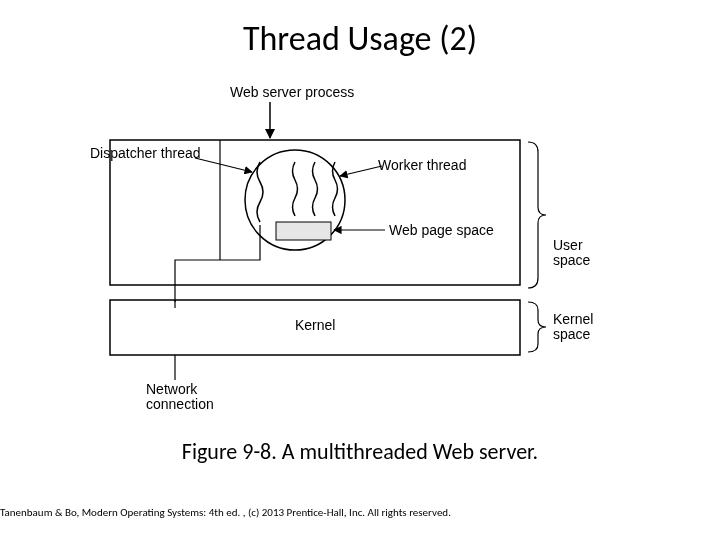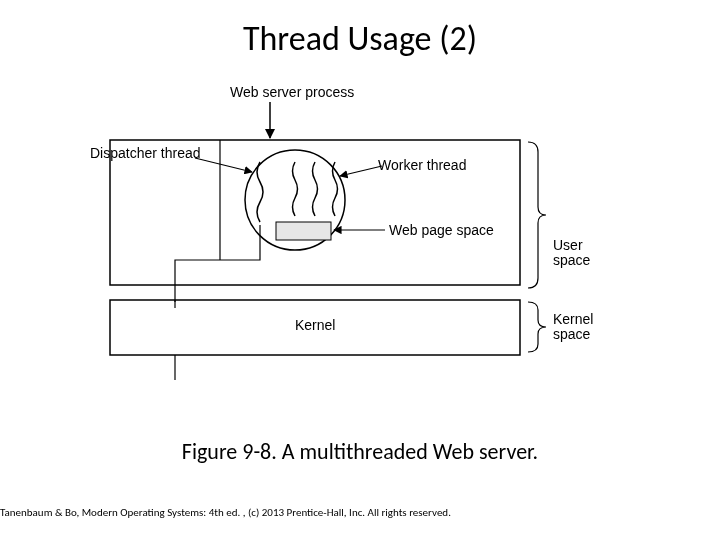--- a/index.html
+++ b/index.html
@@ -114,19 +114,21 @@
     
     <div class="label" style="left:10px; top:66px;">Dispatcher thread</div>
     <div class="label" style="left:150px; top:5px;">Web server process</div>
     <div class="label" style="left:298px; top:78px;">Worker thread</div>
     <div class="label" style="left:309px; top:143px;">Web page space</div>
     <div class="label" style="left:473px; top:118px; white-space:pre;margin-top:40px;">User
 space</div>
     <div class="label" style="left:215px; top:238px;">Kernel</div>
     <div class="label" style="left:473px; top:232px; white-space:pre;">Kernel
 space</div>
+    <div class="label" style="left:66px; top:302px; white-space:pre;">Network
+connection</div>
 
   </div>
 
   <div class="caption">Figure 9-8. A multithreaded Web server.</div>
   <div class="copyright">Tanenbaum &amp; Bo, Modern Operating Systems: 4th ed. , (c) 2013 Prentice-Hall, Inc. All rights reserved.</div>
 
 </div>
 
 </body></html>

